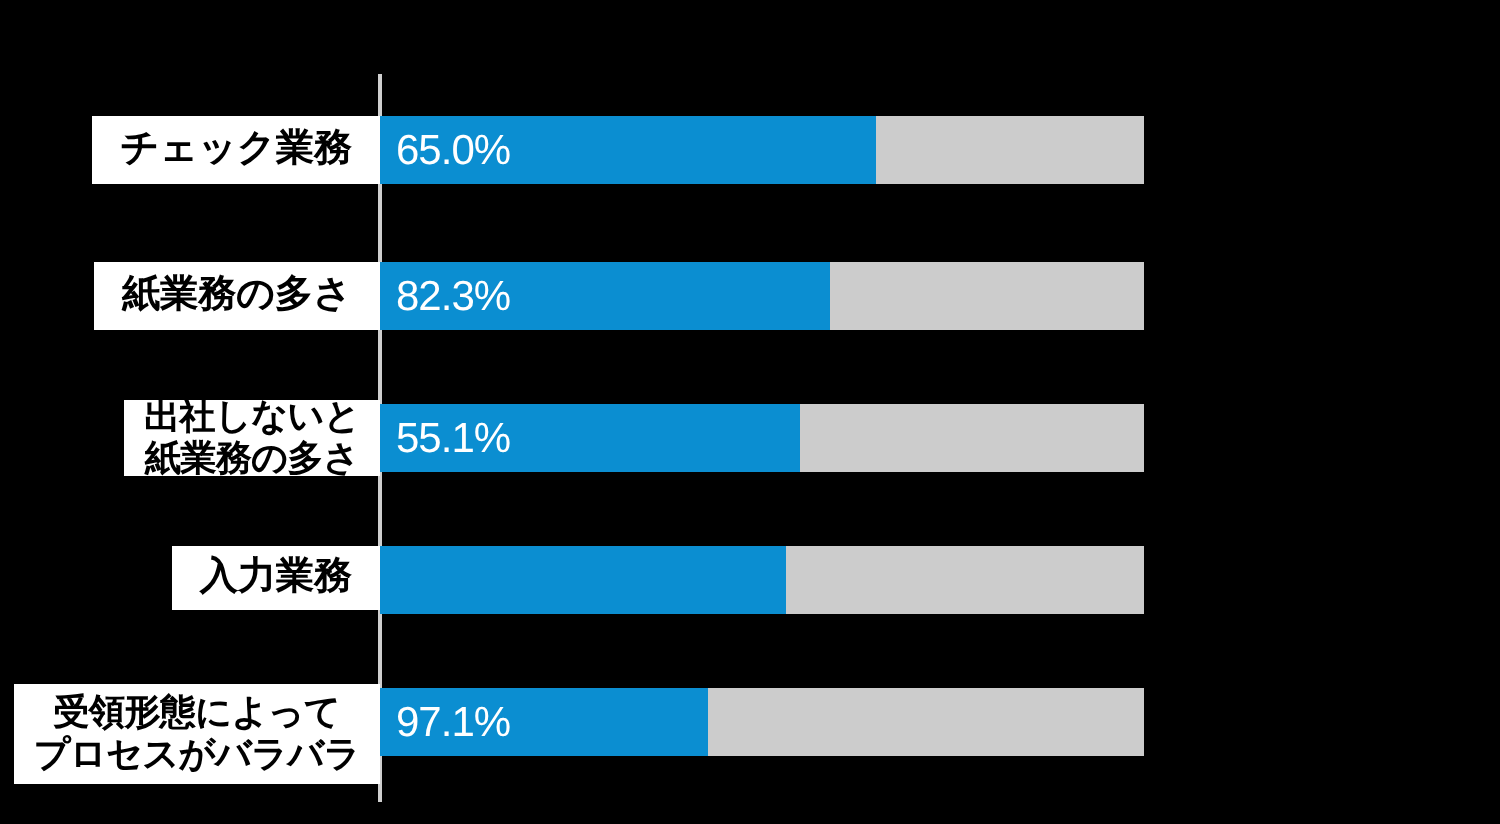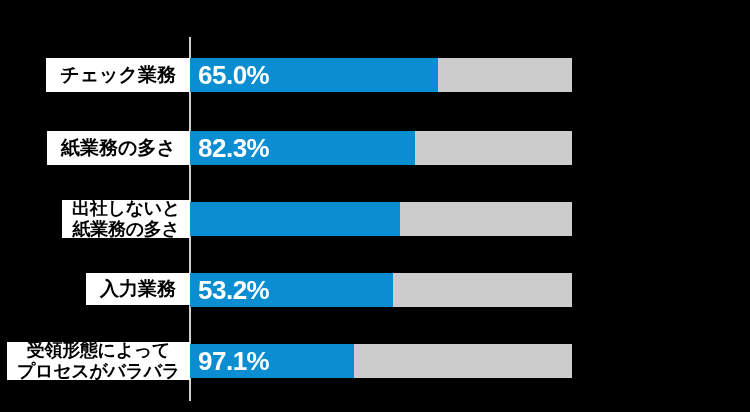--- a/index.html
+++ b/index.html
@@ -47,22 +47,22 @@
     background: #0b8ed1;
   }
   .bar-value {
     position: absolute;
     left: 198px;
     top: 0;
     height: 100%;
     display: flex;
     align-items: center;
     color: #ffffff;
-    font-size: 26px;
-    font-weight: 700;
+    font-size: 21px;
+    font-weight: 400;
     letter-spacing: -0.5px;
     line-height: 1;
     white-space: nowrap;
   }
   
   .cat-label {
     position: absolute;
     right: 560px; 
     background: #ffffff;
     color: #000000;
@@ -90,55 +90,55 @@
 <body>
 
 <div id="chart-root">
 
   <div id="axis-line"></div>
 
   <div class="bar-row" id="row-0" style="top: 58px; height: 34px;">
     <div class="bar-track"></div>
     <div class="bar-fill" id="fill-0" style="width: 248.3px;"></div>
     <div class="bar-value">65.0%</div>
-    <div class="cat-label" id="lab-0" style="top: 0px; height: 34px;">
+    <div class="cat-label" id="lab-0" style="top: 0px; height: 34px; font-family: Liberation Mono, monospace;">
       <span class="line">チェック業務</span>
     </div>
   </div>
 
   <div class="bar-row" id="row-1" style="top: 131px; height: 34px;">
     <div class="bar-track"></div>
     <div class="bar-fill" id="fill-1" style="width: 224.998px;"></div>
     <div class="bar-value">82.3%</div>
     <div class="cat-label" id="lab-1" style="top: 0px; height: 34px; justify-content: center;">
       <span class="line">紙業務の多さ</span>
     </div>
   </div>
 
   <div class="bar-row" id="row-2" style="top: 202px; height: 34px;">
     <div class="bar-track"></div>
     <div class="bar-fill" id="fill-2" style="width: 210.482px;"></div>
+    <div class="bar-value">55.1%</div>
     <div class="cat-label two-line" id="lab-2" style="top: -2px; height: 38px;">
       <span class="line">出社しないと</span>
       <span class="line">紙業務の多さ</span>
     </div>
   </div>
 
   <div class="bar-row" id="row-3" style="top: 273px; height: 34px;">
     <div class="bar-track"></div>
     <div class="bar-fill" id="fill-3" style="width: 203.224px;"></div>
-    <div class="bar-value">53.2%</div>
     <div class="cat-label" id="lab-3" style="top: 0px; height: 32px; justify-content: center;">
       <span class="line">入力業務</span>
     </div>
   </div>
 
   <div class="bar-row" id="row-4" style="top: 344px; height: 34px;">
     <div class="bar-track"></div>
     <div class="bar-fill" id="fill-4" style="width: 163.878px;"></div>
     <div class="bar-value">97.1%</div>
-    <div class="cat-label two-line" id="lab-4" style="top: -2px; height: 38px;">
+    <div class="cat-label two-line" id="lab-4" style="top: -2px; height: 50px;">
       <span class="line">受領形態によって</span>
       <span class="line">プロセスがバラバラ</span>
     </div>
   </div>
 
 </div>
 
 </body></html>

